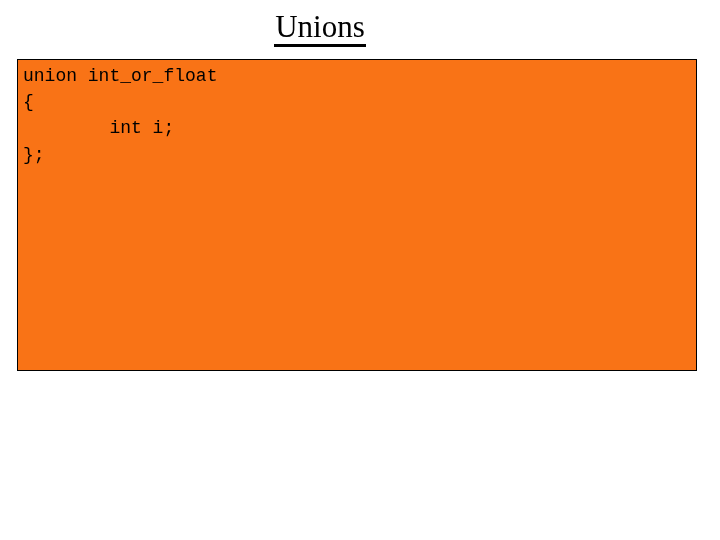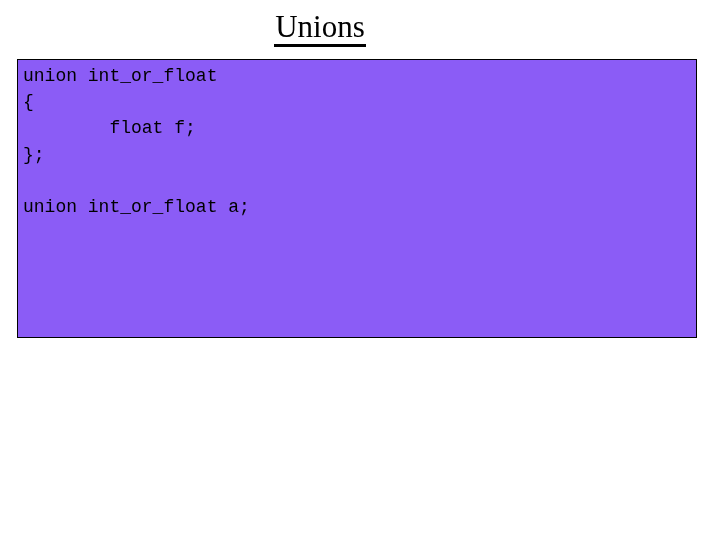--- a/index.html
+++ b/index.html
@@ -46,24 +46,24 @@
     border-bottom: 3px solid #000000;
     white-space: nowrap;
   }
 
   
   .code-box {
     position: absolute;
     left: 17px;
     top: 59px;
     width: 680px;
-    height: 279px;
+    height: 312px;
     box-sizing: border-box;
     border: 1px solid #000000;
-    background: #8b5cf6;
+    background: #f97316;
     overflow: hidden;
   }
   .code-inner {
     position: absolute;
     left: 5px;
     top: 3px;
     right: 2px;
   }
   .code-line {
     font-family: "Liberation Mono", "DejaVu Sans Mono", monospace;
@@ -84,21 +84,20 @@
 <div class="slide">
 
   <div class="title-wrap">
     <span class="title-text">Unions</span>
   </div>
 
   <div class="code-box">
     <div class="code-inner">
         <div class="code-line">union int_or_float</div>
         <div class="code-line">{</div>
-        <div class="code-line">        float f;</div>
+        <div class="code-line">        int i;</div>
         <div class="code-line">};</div>
         <div class="code-line blank"> </div>
-        <div class="code-line">union int_or_float a;</div>
         <div class="code-line blank"> </div>
       </div>
   </div>
 
 </div>
 
 </body></html>

